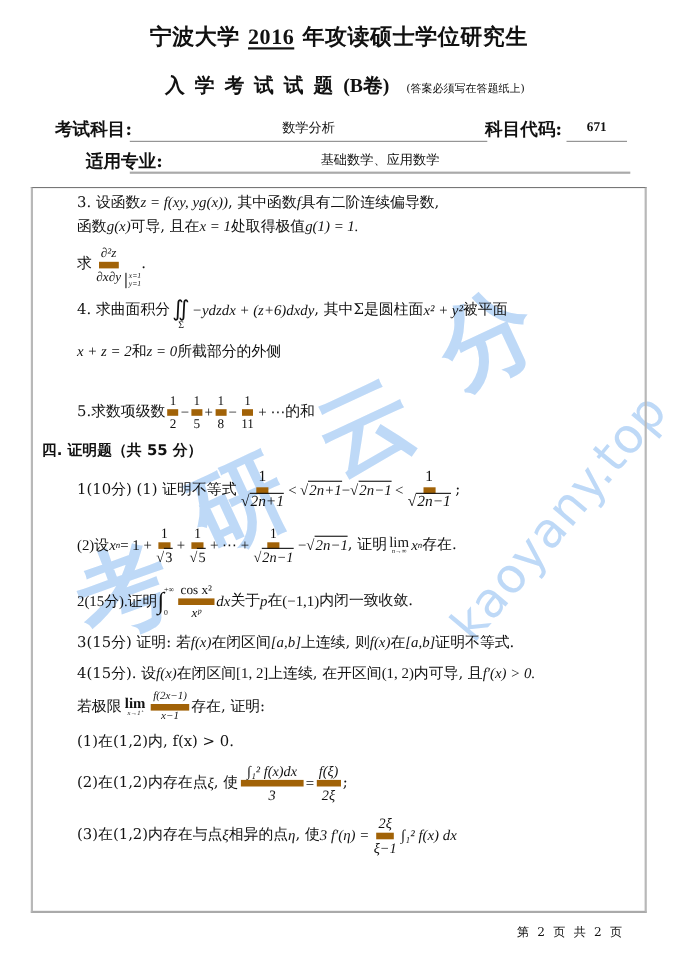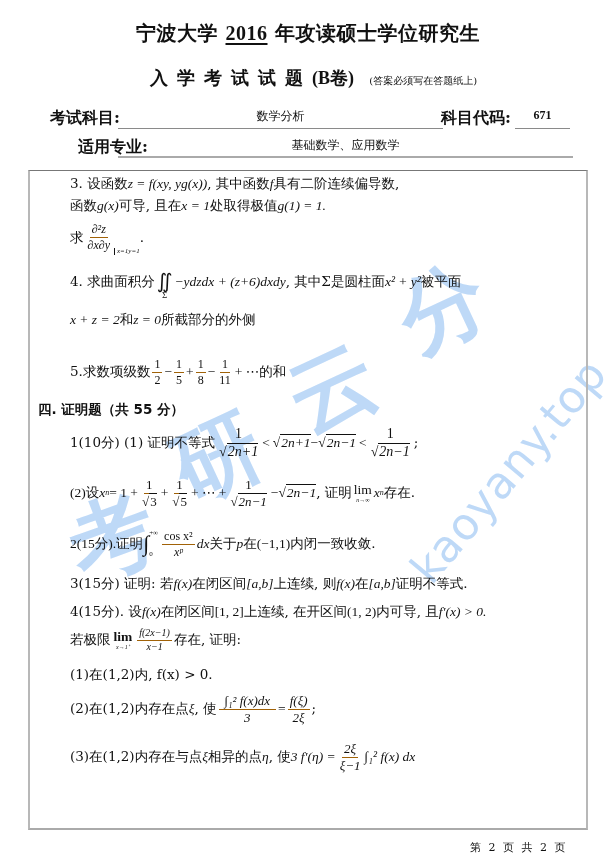--- a/index.html
+++ b/index.html
@@ -12,21 +12,21 @@
   .title2 .bj { letter-spacing:0; font-family:"Liberation Serif",serif; }
   .title2 .note { font-size:10px; font-weight:normal; letter-spacing:0; }
   .lbl { font-size:16px; font-weight:bold; }
   .val { font-size:12px; text-align:center; }
   .uline { height:1px; background:#8a8a8a; }
   .box { left:28px; top:170px; width:560px; height:660px; border-top:1px solid #777; border-left:2px solid #b8b8b8; border-right:2px solid #b8b8b8; border-bottom:2px solid #aaa; box-sizing:border-box; }
   .ln { font-size:13.5px; white-space:nowrap; line-height:1; }
   .m { font-family:"Liberation Serif",serif; font-style:italic; }
   .r { font-family:"Liberation Serif",serif; }
   .frac { display:inline-flex; flex-direction:column; align-items:center; vertical-align:middle; margin:0 2px; font-family:"Liberation Serif",serif; }
-  .frac .n { padding:0 2px 1px; border-bottom:1px solid #a16207; line-height:1.05; }
+  .frac .n { padding:0 2px 1px; border-bottom:6px solid #a16207; line-height:1.05; }
   .frac .d { padding:1px 2px 0; line-height:1.05; }
   .sqrt { border-top:1px solid #111; padding-left:1px; }
   .sub { font-size:8px; vertical-align:-4px; }
   .sec { font-size:13.5px; font-weight:bold; font-family:"DejaVu Sans","Liberation Sans",sans-serif; }
   .wm { color:#a9cdf5; opacity:0.75; font-family:"DejaVu Sans","Liberation Sans",sans-serif; pointer-events:none; }
   .wm-url { left:400px; top:560px; font-size:44px; transform:rotate(-50deg); transform-origin:left top; letter-spacing:1px; }
   .wm-cn { font-size:86px; font-weight:bold; transform:rotate(-10deg); }
   .footer { left:470px; top:840px; font-size:11px; letter-spacing:2px; }
 </style>
 </head>
@@ -65,21 +65,21 @@
 </div>
 <div class="abs ln" style="left:70px;top:199px;">
   <span>函数</span><span class="m">g(x)</span><span>可导, 且在</span><span class="m">x = 1</span><span>处取得极值</span><span class="m">g(1) = 1.</span>
 </div>
 <div class="abs ln" style="left:70px;top:220px;display:flex;align-items:center;">
   <span>求</span>
   <span class="frac m" style="font-size:12px;">
       <span class="n">∂²z</span>
       <span class="d">∂x∂y</span>
     </span>
-  <span style="display:inline-flex;border-left:1px solid #111;padding-left:2px;font-size:7px;margin-top:28px;" class="m">
+  <span style="display:inline-flex;flex-direction:column;border-left:1px solid #111;padding-left:2px;font-size:7px;margin-top:28px;" class="m">
       <span>x=1</span>
       <span>y=1</span>
     </span>
   <span>.</span>
 </div>
 
 <div class="abs ln" style="left:70px;top:275px;display:flex;align-items:flex-start;justify-content:center;">
   <span>4. 求曲面积分</span>
   <span style="display:inline-flex;flex-direction:column;align-items:center;margin:-4px 2px 0;">
       <span class="r" style="font-size:20px;line-height:1;">∬</span>

